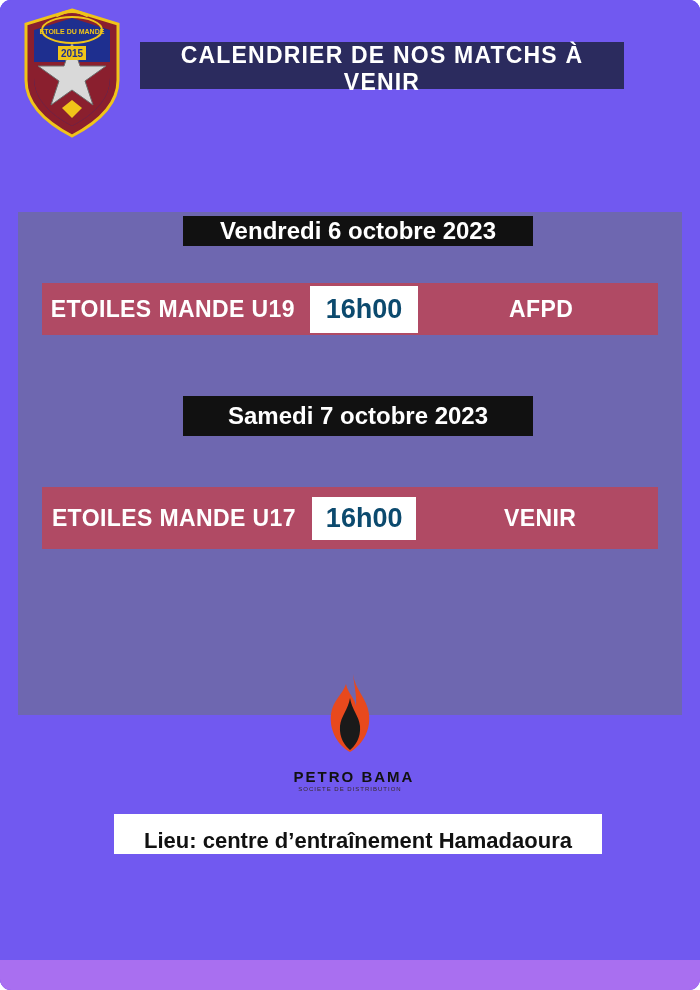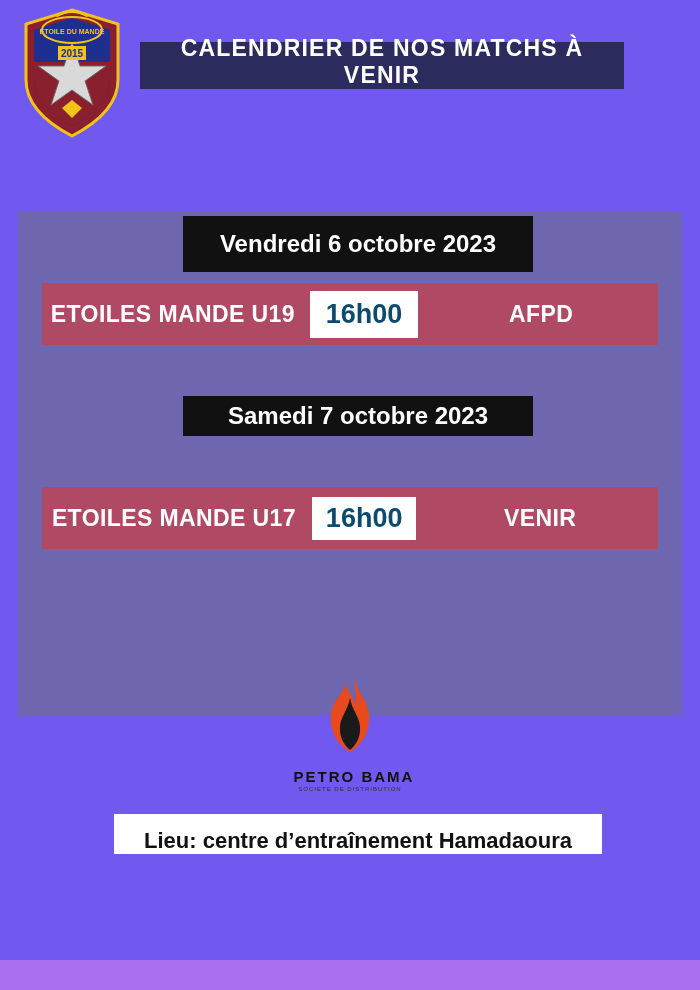--- a/index.html
+++ b/index.html
@@ -9,20 +9,21 @@
   }
   body {
     font-family: "Liberation Sans", sans-serif;
   }
   .poster {
     position: relative;
     width: 700px;
     height: 990px;
     overflow: hidden;
     background: #7159f0;
+    border-radius: 11px;
   }
   
   .band-top {
     position: absolute;
     left: 0; top: 0;
     width: 700px; height: 212px;
     background: #7159f0;
   }
   .band-mid {
     position: absolute;
@@ -67,21 +68,21 @@
 
   
   .title-banner {
     position: absolute;
     left: 140px;
     top: 42px;
     width: 484px;
     height: 47px;
     background: #2b2b5e;
     display: flex;
-    align-items: flex-end;
+    align-items: flex-start;
     justify-content: center;
   }
   .title-banner .title-text {
     color: #ffffff;
     font-size: 23px;
     font-weight: bold;
     letter-spacing: 1.2px;
     text-align: center;
     font-family: "Liberation Sans", sans-serif;
   }
@@ -90,32 +91,32 @@
   .date-banner {
     position: absolute;
     background: #111111;
     display: flex;
     align-items: center;
     justify-content: center;
     color: #ffffff;
     font-size: 24px;
     font-weight: bold;
   }
-  .date-1 { left: 183px; top: 216px; width: 350px; height: 56px; }
+  .date-1 { left: 183px; top: 216px; width: 350px; height: 30px; }
   .date-2 { left: 183px; top: 396px; width: 350px; height: 40px; }
 
   
   .match-row {
     position: absolute;
     background: #b04a64;
     display: flex;
     align-items: center;
     justify-content: center;
   }
-  .match-1 { left: 42px; top: 283px; width: 616px; height: 62px; }
+  .match-1 { left: 42px; top: 283px; width: 616px; height: 52px; }
   .match-2 { left: 42px; top: 487px; width: 616px; height: 62px; }
 
   .team {
     color: #ffffff;
     font-size: 23px;
     font-weight: bold;
     letter-spacing: 0.4px;
     white-space: nowrap;
   }
   .team-home { width: 280px; text-align: center; }

